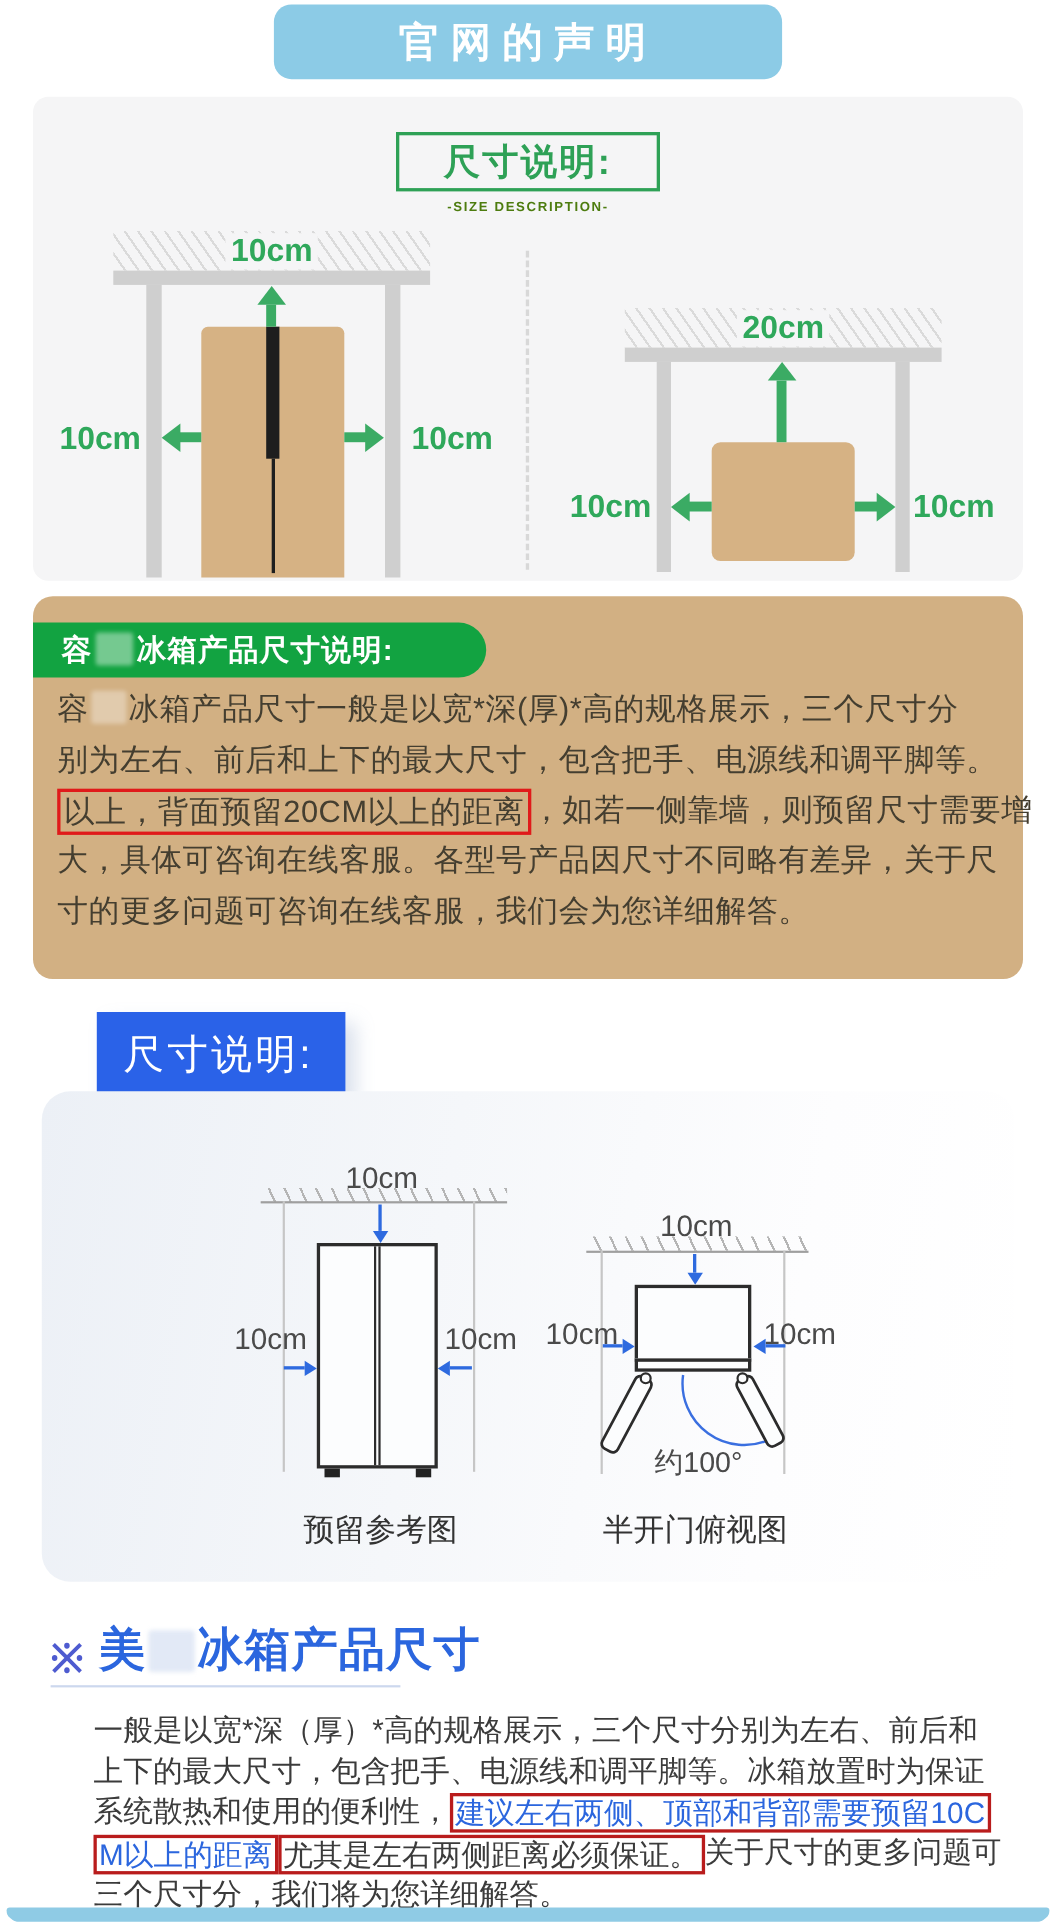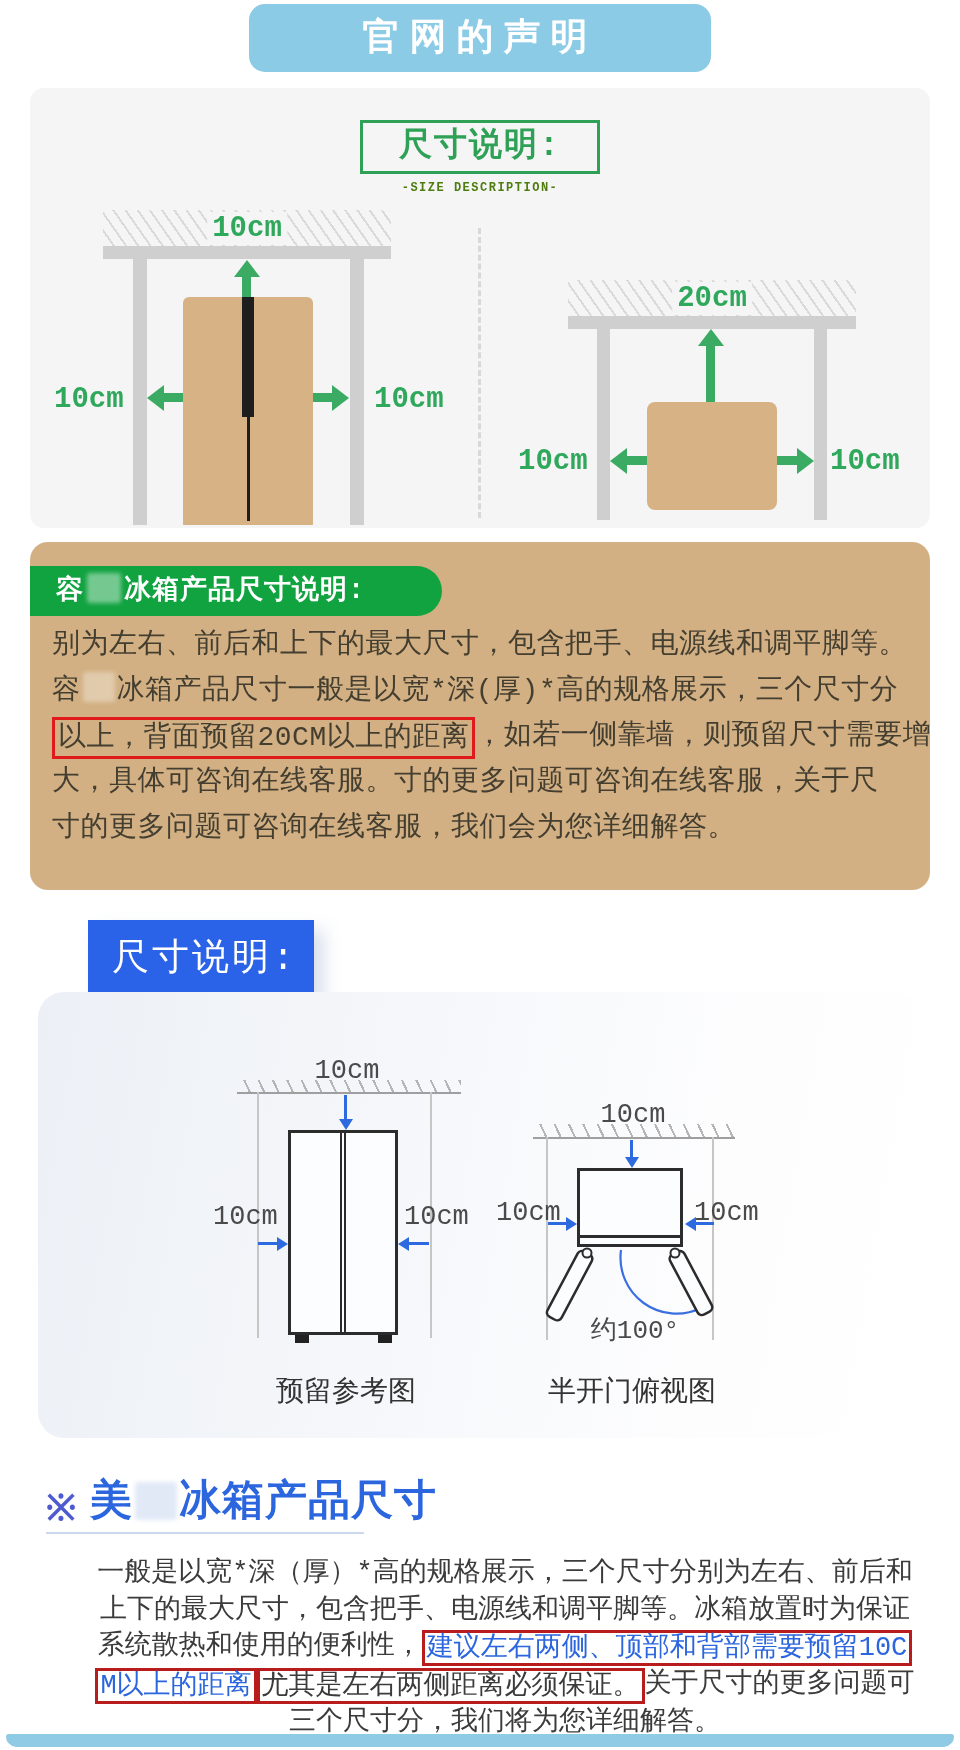--- a/index.html
+++ b/index.html
@@ -1,17 +1,17 @@
 <!DOCTYPE html>
 <html><head>
 <meta charset="utf-8">
 <style>
   html,body{margin:0;padding:0;background:#ffffff;}
   #page{position:relative;width:960px;height:1750px;background:#ffffff;overflow:hidden;
-        font-family:Liberation Mono, monospace;border-radius:26px;}
+        font-family:Liberation Sans, sans-serif;border-radius:26px;}
   .abs{position:absolute;}
 
   
   .banner{left:249px;top:4px;width:462px;height:68px;background:#8CCBE6;border-radius:16px;
           color:#fff;font-size:37px;font-weight:bold;text-align:center;line-height:70px;letter-spacing:10px;}
 
   
   .card1{left:30px;top:88px;width:900px;height:440px;background:#f5f5f6;border-radius:14px;}
   .gtitle{left:360px;top:120px;width:240px;height:54px;border:3px solid #2EA156;box-sizing:border-box;
           text-align:center;line-height:47px;font-size:33px;font-weight:bold;color:#2EA156;letter-spacing:2px;}
@@ -75,21 +75,21 @@
 
   .outline{border:3px solid #2c2c2c;box-sizing:border-box;background:#fcfdfe;}
   .split{position:absolute;left:50%;top:0;bottom:0;width:6px;margin-left:-3px;box-sizing:border-box;
          border-left:2px solid #2c2c2c;border-right:2px solid #2c2c2c;}
   .foot{background:#222;}
 
   
   .mmarker{left:46px;top:1482px;font-size:36px;font-weight:bold;color:#4E5BD0;}
   .mheading{left:90px;top:1472px;font-size:42px;font-weight:bold;color:#2B66DE;letter-spacing:1px;white-space:nowrap;}
   .munderline{left:46px;top:1532px;width:318px;height:2px;background:#ccd8ee;}
-  .mtext{left:85px;top:1555px;width:840px;font-size:27px;line-height:36.5px;color:#3b3b3b;white-space:nowrap;text-align:center;}
+  .mtext{left:85px;top:1555px;width:840px;font-size:27px;line-height:36.5px;color:#3b3b3b;white-space:nowrap;}
   .rb2{display:inline-block;border:3px solid #b91c1c;line-height:30px;padding:0 2px;vertical-align:-2px;}
   .bluet{color:#2B66DE;}
 
   .bottombar{left:6px;top:1734px;width:948px;height:13px;background:#8FCBE5;border-radius:4px 4px 14px 14px;}
 </style>
 </head>
 <body>
 
 <div id="page">
 
@@ -125,24 +125,24 @@
   <div class="abs glabel" style="left:518px;top:445px;">10cm</div>
   <div class="g-left" style="left:626px;top:456px;width:21px;"></div>
   <div class="abs glabel" style="left:830px;top:445px;">10cm</div>
   <div class="g-right" style="left:777px;top:456px;width:21px;"></div>
 
   <div class="abs tanbox"></div>
   <div class="abs ribbon">
     <span>容</span><span class="censor c-green"></span><span>冰箱产品尺寸说明:</span>
   </div>
   <div class="abs tantext">
+    <div><span>容</span><span class="censor c-tan"></span><span>冰箱产品尺寸一般是以宽*深(厚)*高的规格展示，三个尺寸分</span></div>
     <div>别为左右、前后和上下的最大尺寸，包含把手、电源线和调平脚等。</div>
-    <div><span>容</span><span class="censor c-tan"></span><span>冰箱产品尺寸一般是以宽*深(厚)*高的规格展示，三个尺寸分</span></div>
     <div><span class="rb">以上，背面预留20CM以上的距离</span><span>，如若一侧靠墙，则预留尺寸需要增</span></div>
-    <div>大，具体可咨询在线客服。寸的更多问题可咨询在线客服，关于尺</div>
+    <div>大，具体可咨询在线客服。各型号产品因尺寸不同略有差异，关于尺</div>
     <div>寸的更多问题可咨询在线客服，我们会为您详细解答。</div>
   </div>
 
   <div class="abs bluelabel">尺寸说明:</div>
   <div class="abs card2"></div>
 
   <div class="abs ticks" style="left:237px;top:1080px;width:224px;height:13px;"></div>
   <div class="abs thinline" style="left:237px;top:1092px;width:224px;height:2px;"></div>
   <div class="abs dlabel" style="left:347px;top:1056px;transform:translateX(-50%);">10cm</div>
   <div class="b-down" style="left:344px;top:1095px;height:24px;"></div>

